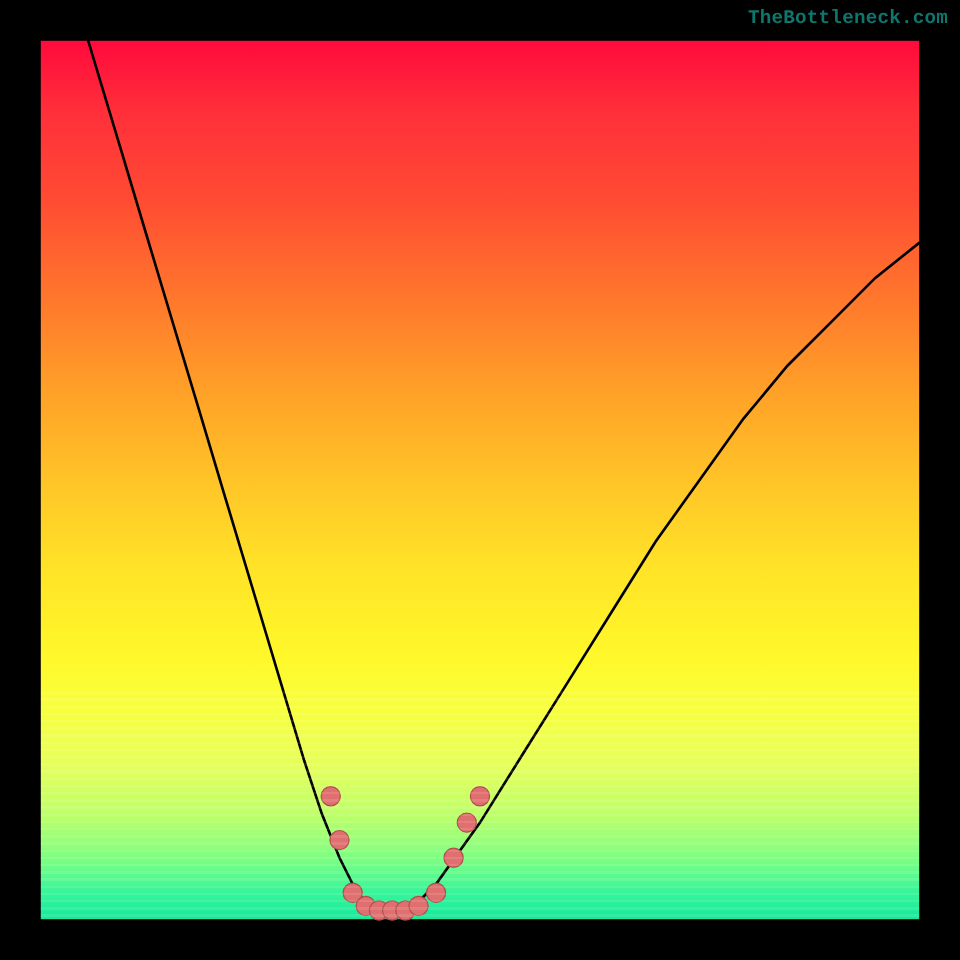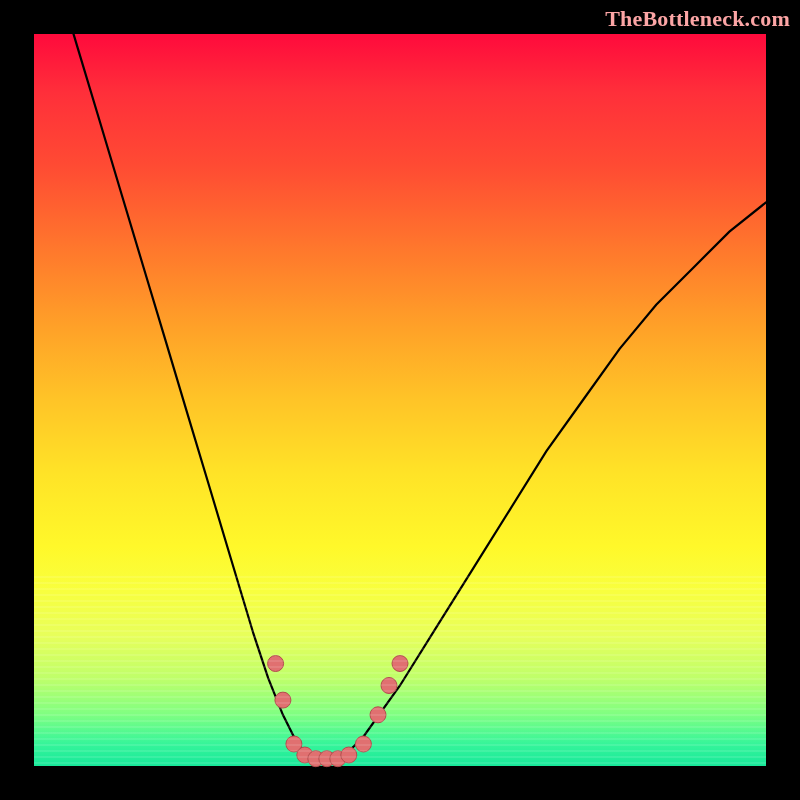--- a/index.html
+++ b/index.html
@@ -57,24 +57,24 @@
       rgba(255,255,255,0.10) 2px,
       rgba(255,255,255,0) 2px,
       rgba(255,255,255,0) 6px
     );
     pointer-events: none;
   }
   .watermark {
     position: absolute;
     top: 6px;
     right: 10px;
-    font-family: Liberation Serif, serif;
-    font-size: 22px;
+    font-family: Liberation Mono, monospace;
+    font-size: 16px;
     font-weight: 600;
-    color: #fca5a5;
+    color: #0f766e;
     letter-spacing: 0.2px;
   }
   svg.curve {
     position: absolute;
     left: 0;
     top: 0;
     width: 732px;
     height: 732px;
     overflow: visible;
   }

